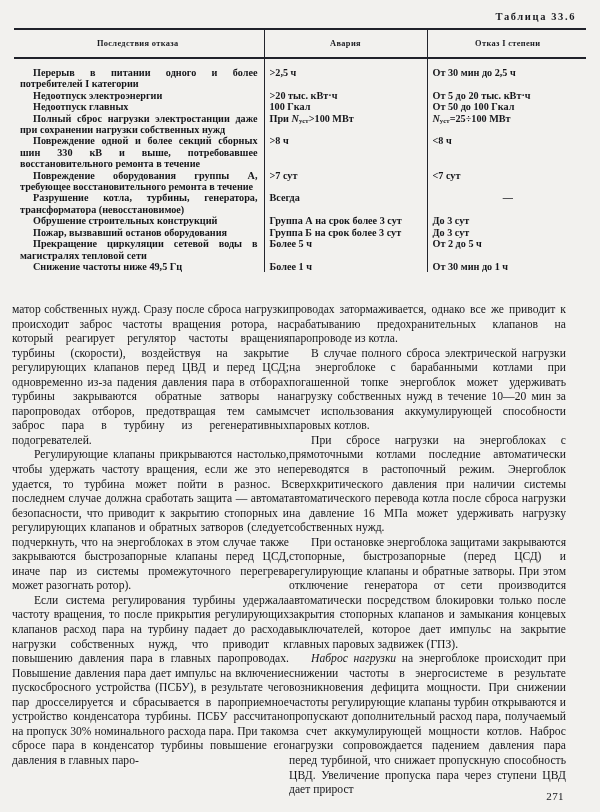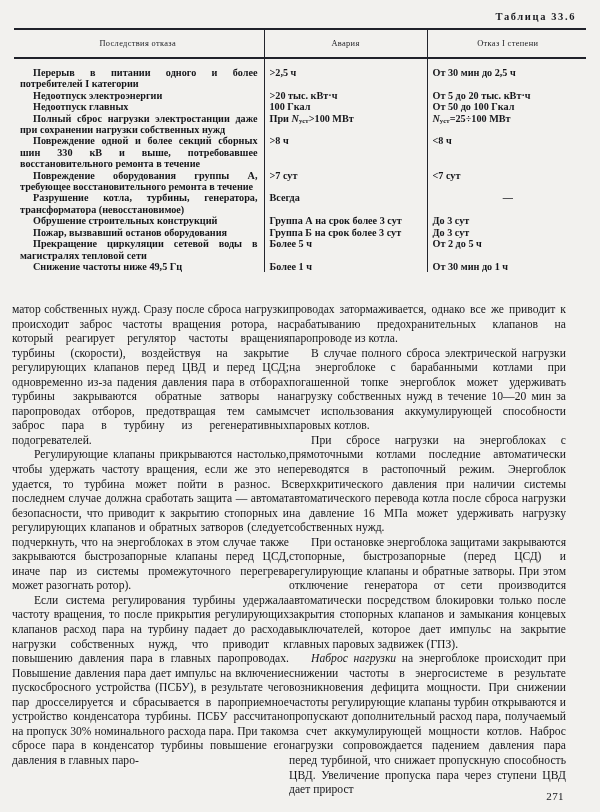--- a/index.html
+++ b/index.html
@@ -52,21 +52,21 @@
   table.tbl {
     width: 100%;
     border-collapse: collapse;
     table-layout: fixed;
   }
   table.tbl col.c1 { width: 252px; }
   table.tbl col.c2 { width: 163px; }
   table.tbl col.c3 { width: 161px; }
 
   .thead-row th {
-    font-weight: normal;
+    font-weight: bold;
     font-size: 8.4px;
     letter-spacing: 0.35px;
     text-align: center;
     padding: 9px 4px 9px 4px;
     vertical-align: middle;
     color: #1c1d22;
   }
   .thead-row th.sep-l { border-left: 1.6px solid #23252c; text-align: center; }
 
   tbody td {

